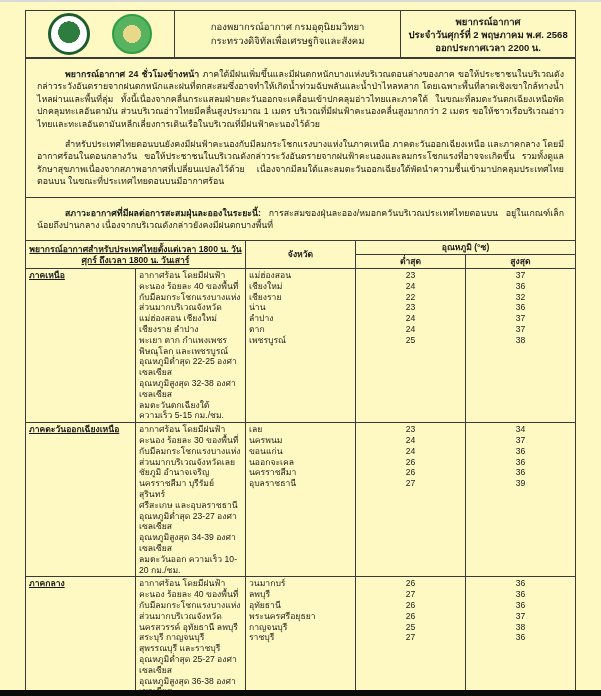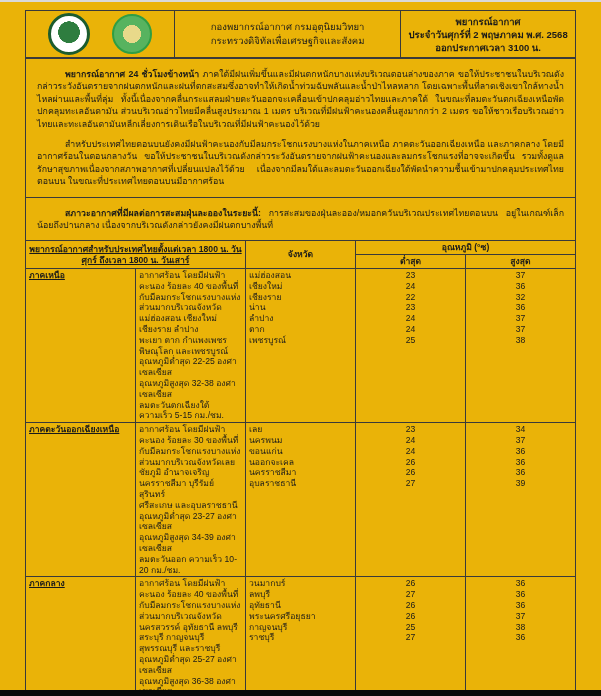--- a/index.html
+++ b/index.html
@@ -1,17 +1,17 @@
 <!DOCTYPE html>
 <html lang="th"><head>
 <meta charset="utf-8">
 <style>
   html,body{margin:0;padding:0;background:#888;}
   .page{
-    position:relative;width:601px;height:696px;background:#eab308;
+    position:relative;width:601px;height:696px;background:#fef9c3;
     font-family:"Liberation Sans","DejaVu Sans",sans-serif;
     color:#1a1a1a;box-sizing:border-box;overflow:hidden;
     border-top:2px solid #d9d9d9;
   }
   .inner{padding:8px 25px 0 25px;}
   table{border-collapse:collapse;width:551px;table-layout:fixed;}
   td{border:1px solid #3a3a3a;vertical-align:top;box-sizing:border-box;}
   
   .hdr td{vertical-align:middle;padding:2px 4px;}
   .hdr .logos{width:145px;text-align:center;}
@@ -51,21 +51,21 @@
           <span class="seal seal-a"></span>
           <span class="seal seal-b"></span>
         </td>
         <td class="org">
           <div>กองพยากรณ์อากาศ กรมอุตุนิยมวิทยา</div>
           <div>กระทรวงดิจิทัลเพื่อเศรษฐกิจและสังคม</div>
         </td>
         <td class="issue">
           <div>พยากรณ์อากาศ</div>
           <div>ประจำวันศุกร์ที่ 2 พฤษภาคม พ.ศ. 2568</div>
-          <div>ออกประกาศเวลา 3100 น.</div>
+          <div>ออกประกาศเวลา 2200 น.</div>
         </td>
       </tr>
     </tbody>
       </table>
 
     <table class="paras fc">
       <tbody>
           <tr>
         <td colspan="5">
           <p><span class="lead">พยากรณ์อากาศ 24 ชั่วโมงข้างหน้า</span><span> ภาคใต้มีฝนเพิ่มขึ้นและมีฝนตกหนักบางแห่งบริเวณตอนล่างของภาค ขอให้ประชาชนในบริเวณดังกล่าวระวังอันตรายจากฝนตกหนักและฝนที่ตกสะสมซึ่งอาจทำให้เกิดน้ำท่วมฉับพลันและน้ำป่าไหลหลาก โดยเฉพาะพื้นที่ลาดเชิงเขาใกล้ทางน้ำไหลผ่านและพื้นที่ลุ่ม ทั้งนี้เนื่องจากคลื่นกระแสลมฝ่ายตะวันออกจะเคลื่อนเข้าปกคลุมอ่าวไทยและภาคใต้ ในขณะที่ลมตะวันตกเฉียงเหนือพัดปกคลุมทะเลอันดามัน ส่วนบริเวณอ่าวไทยมีคลื่นสูงประมาณ 1 เมตร บริเวณที่มีฝนฟ้าคะนองคลื่นสูงมากกว่า 2 เมตร ขอให้ชาวเรือบริเวณอ่าวไทยและทะเลอันดามันหลีกเลี่ยงการเดินเรือในบริเวณที่มีฝนฟ้าคะนองไว้ด้วย</span></p>

